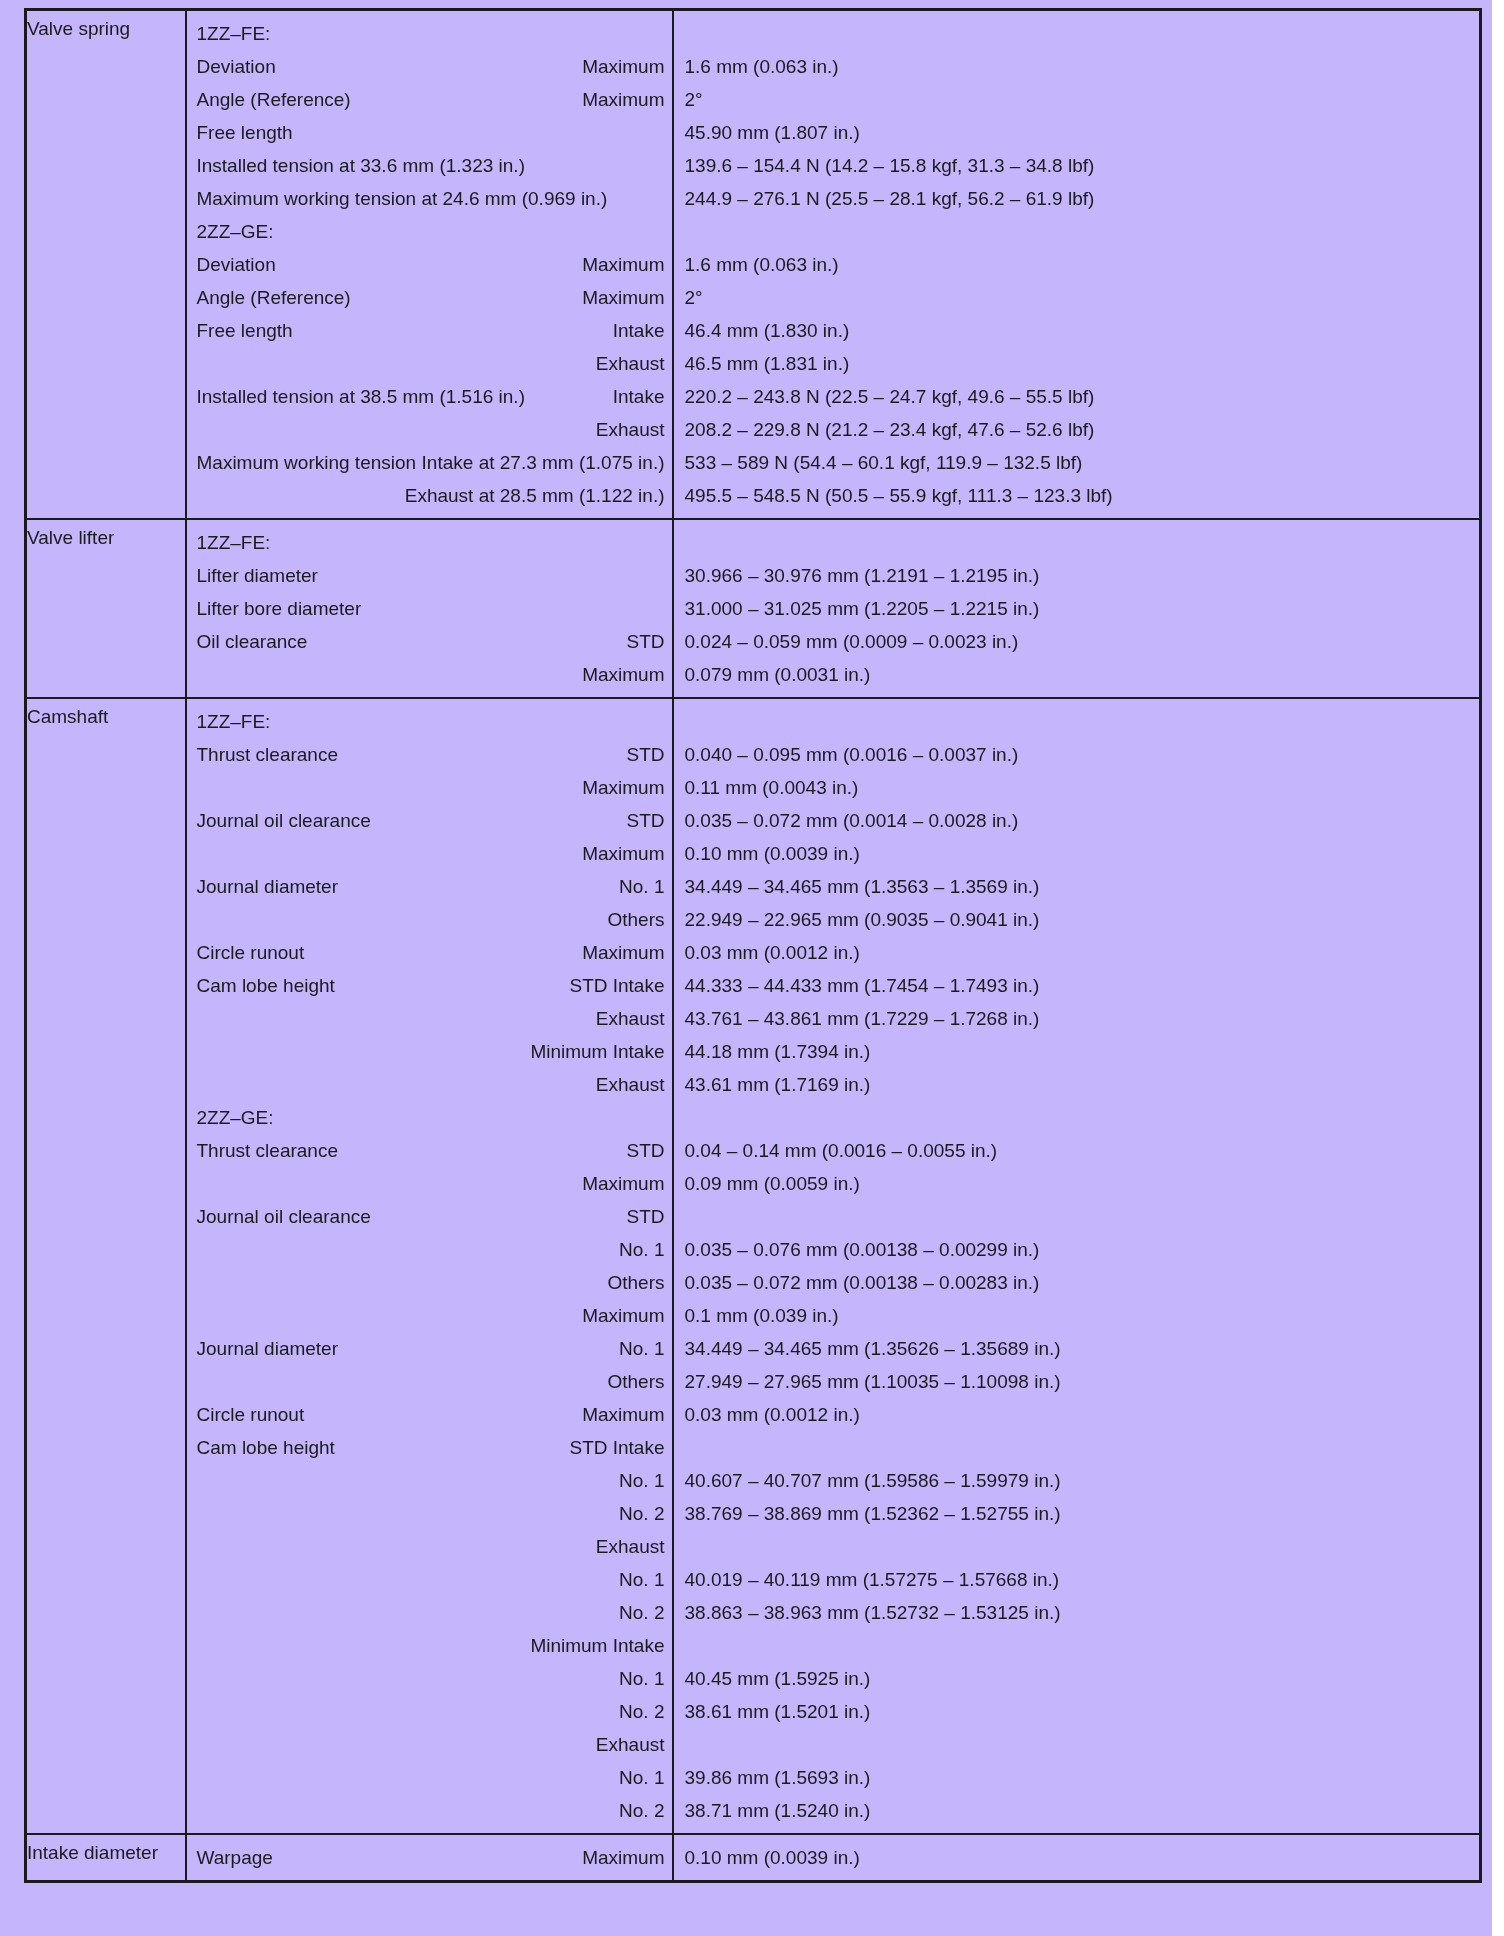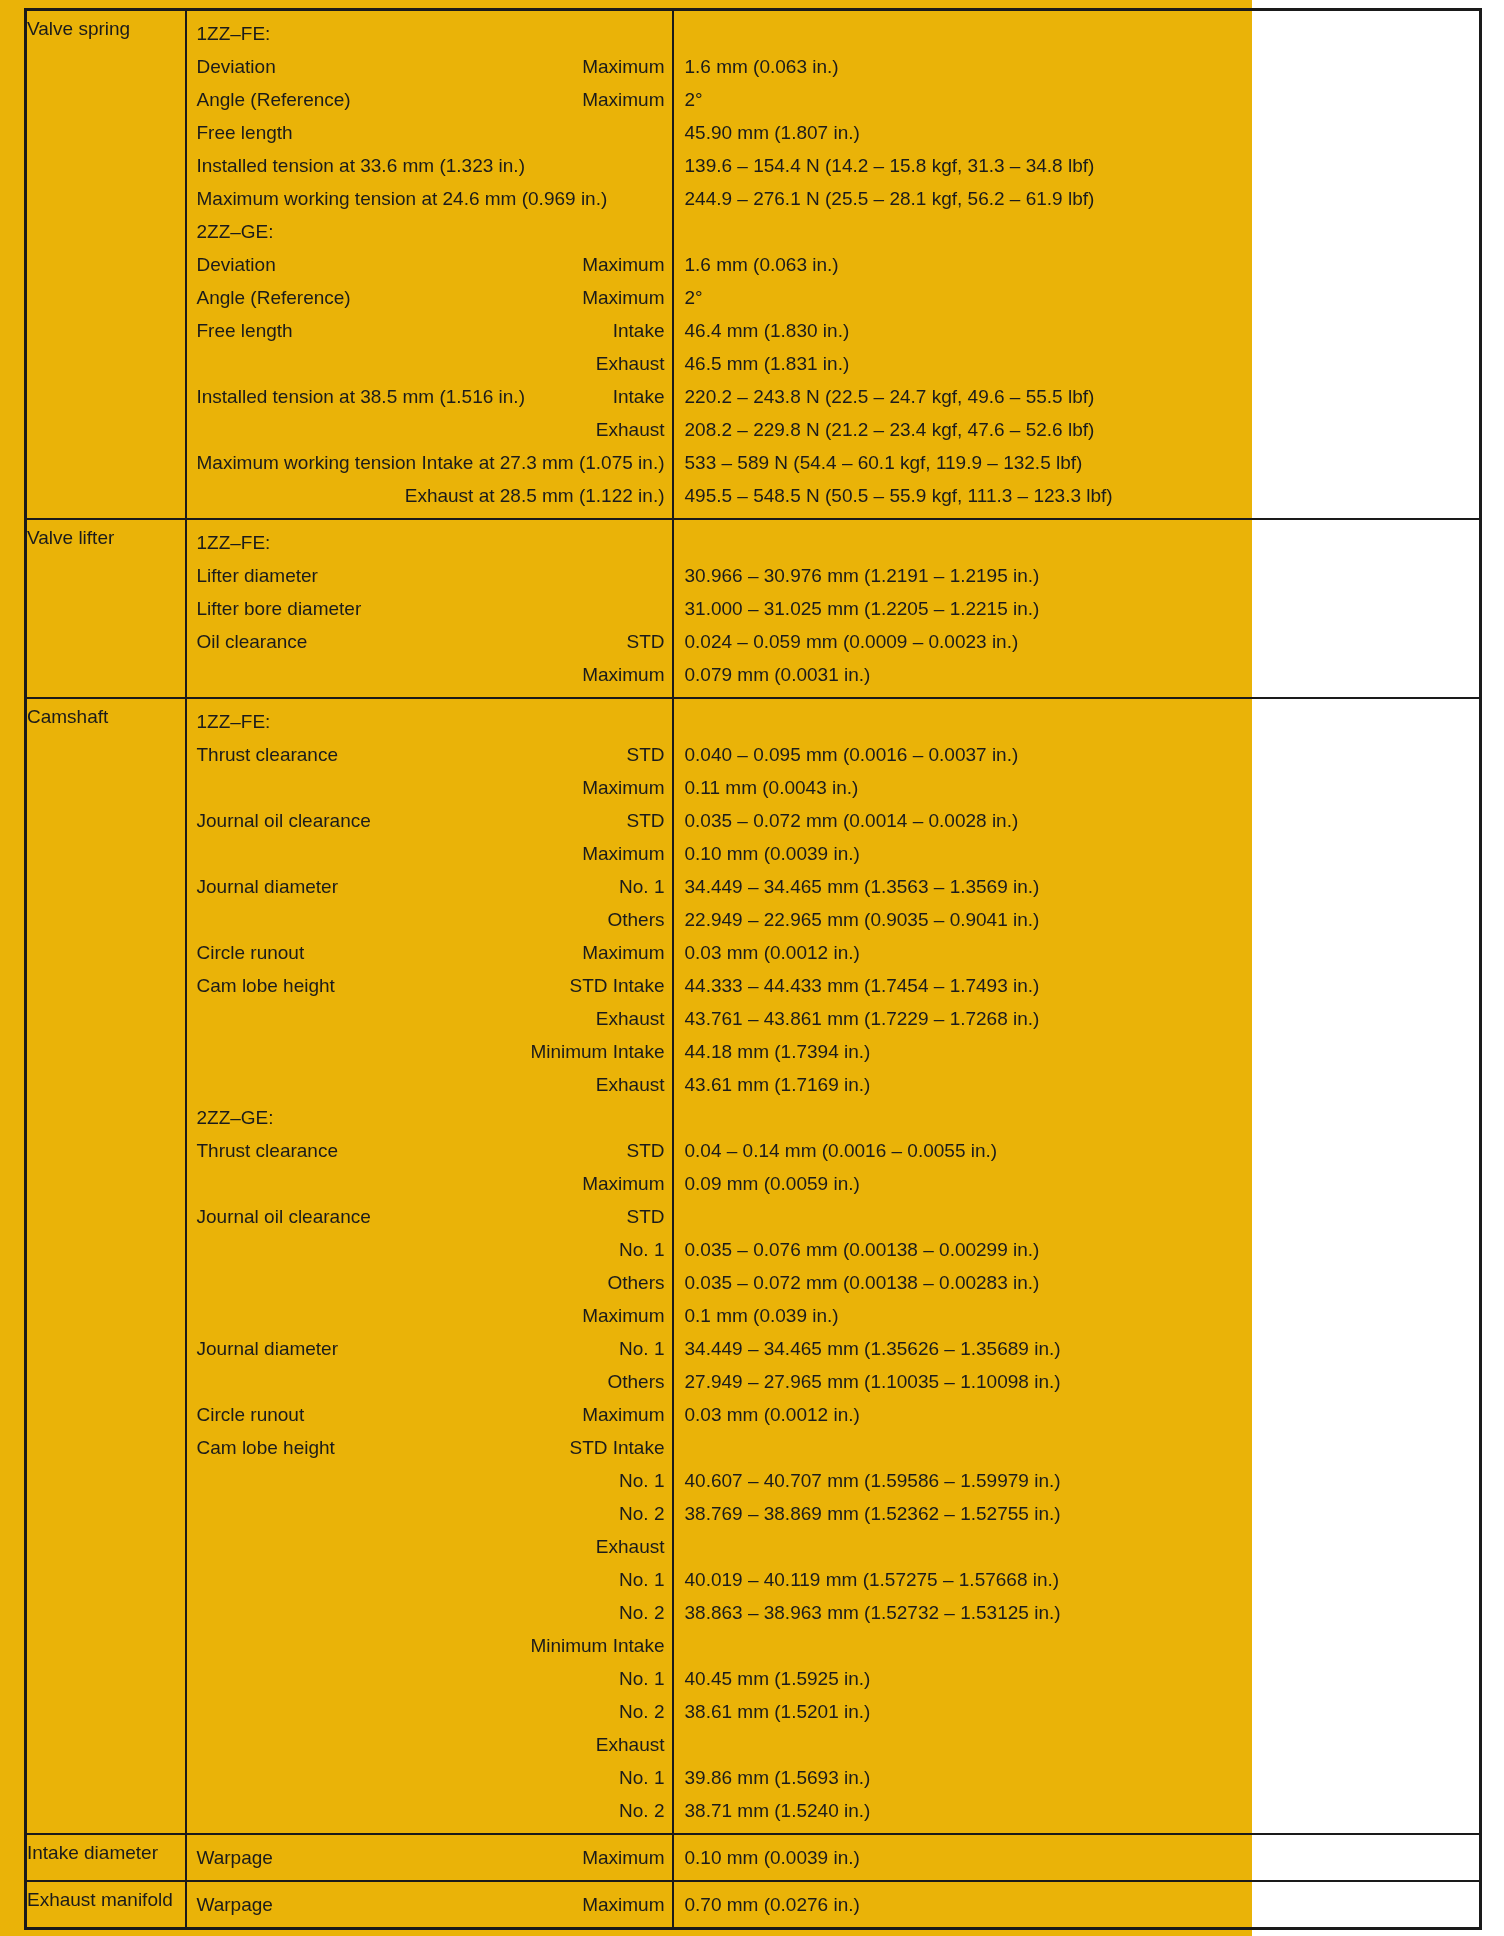--- a/index.html
+++ b/index.html
@@ -4,24 +4,24 @@
 <style>
   * { box-sizing: border-box; }
   html, body {
     margin: 0;
     padding: 0;
     background: #ffffff;
     font-family: "Liberation Sans", sans-serif;
     color: #1b1b1b;
   }
   .page {
-    width: 1252px;
+    width: 1492px;
     height: 1936px;
     padding: 8px 24px 0 24px;
-    background: #eab308;
+    background: #c4b5fd;
   }
   table.spec {
     border-collapse: collapse;
     table-layout: fixed;
     width: 1455px;
     border: 3px solid #1a1a1a;
   }
   table.spec td {
     border: 2px solid #1a1a1a;
     vertical-align: top;
@@ -354,27 +354,15 @@
           <td class="items">
             <div class="line iline">
               <span class="lbl">Warpage</span>
               <span class="qual">Maximum</span>
             </div>
           </td>
           <td class="values">
             <div class="line vline">0.10 mm (0.0039 in.)</div>
           </td>
         </tr>
-        <tr>
-          <td class="component">Exhaust manifold</td>
-          <td class="items">
-            <div class="line iline">
-              <span class="lbl">Warpage</span>
-              <span class="qual">Maximum</span>
-            </div>
-          </td>
-          <td class="values">
-            <div class="line vline">0.70 mm (0.0276 in.)</div>
-          </td>
-        </tr>
       </tbody>
   </table>
 </div>
 
 </body></html>

